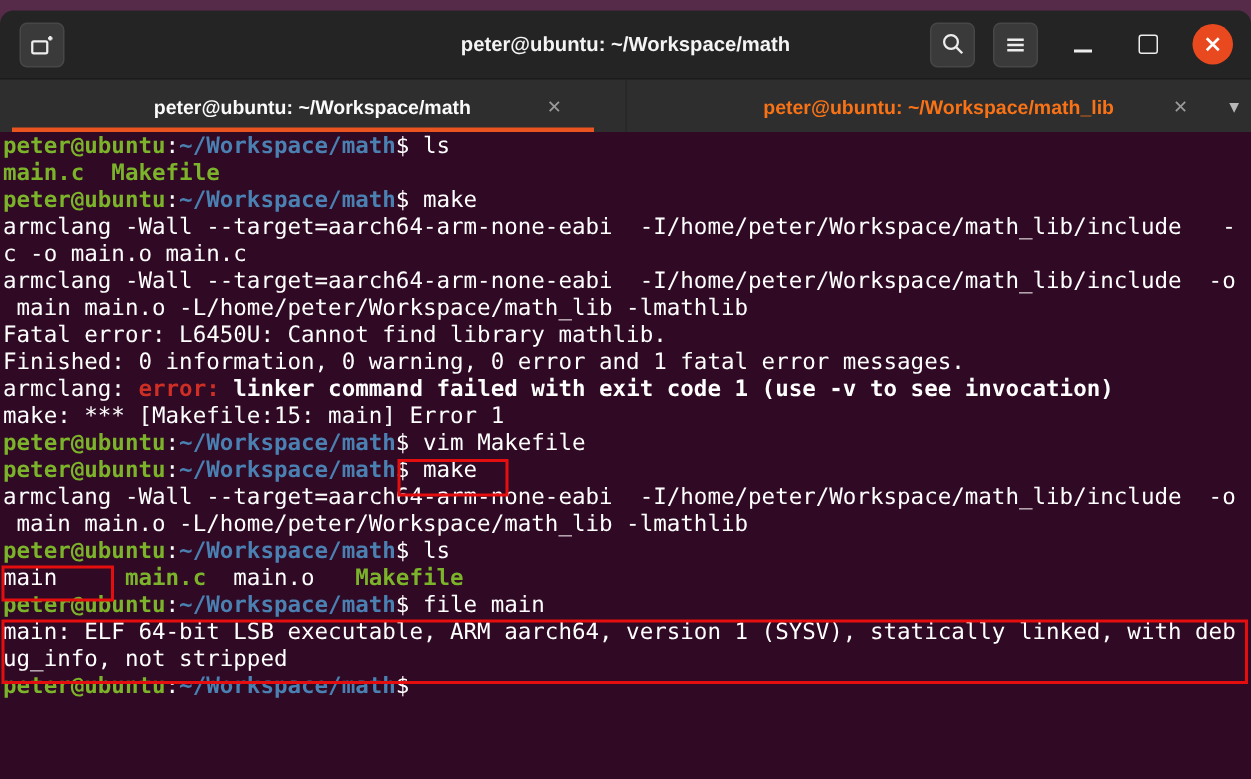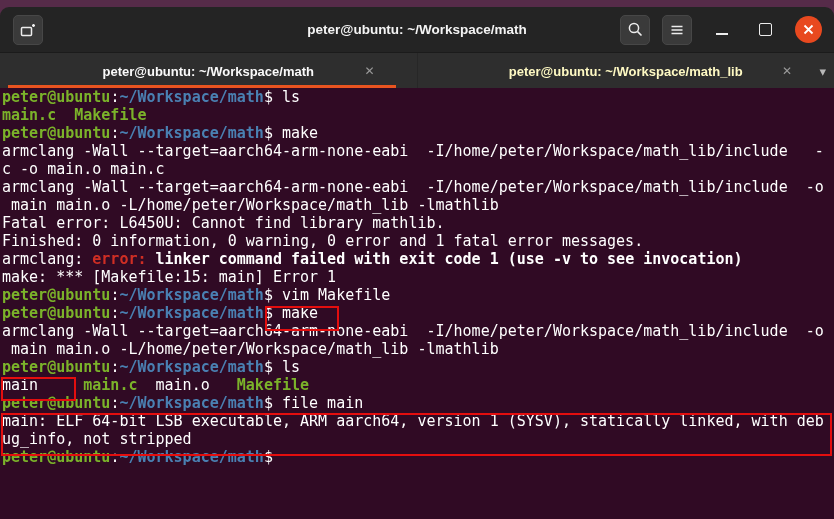--- a/index.html
+++ b/index.html
@@ -14,21 +14,21 @@
   .tb-right{margin-left:auto;display:flex;align-items:center;padding-right:12px;}
   .tb-right .hbtn{margin-left:12px;}
   .wbtn{width:26px;height:26px;display:flex;align-items:center;justify-content:center;margin-left:17px;}
   .min-glyph{display:block;width:12px;height:2px;background:#ededed;margin-top:8px;}
   .max-glyph{display:block;width:11px;height:11px;border:1.5px solid #ededed;border-radius:2px;}
   .wbtn.close{width:27px;height:27px;background:#e8491f;border-radius:50%;}
   .tabbar{position:absolute;top:52px;left:0;right:0;height:36px;background:#2e2e2e;border-top:1px solid #1b1b1b;display:flex;}
   .tab{flex:1;position:relative;display:flex;align-items:center;justify-content:center;}
   .tab + .tab{border-left:1px solid #272727;}
   .tab-label{font-weight:bold;font-size:13px;color:#fafafa;white-space:nowrap;}
-  .tab-label.inactive{color:#fef9c3;}
+  .tab-label.inactive{color:#f97316;}
   .tab-close{position:absolute;right:42px;top:50%;transform:translateY(-50%);color:#9a9a9a;font-size:12px;line-height:12px;}
   .tab-underline{position:absolute;left:8px;bottom:0;width:388px;height:4px;background:#e95420;}
   .tab-dropdown{position:absolute;right:8px;top:50%;transform:translateY(-50%);color:#b8b8b8;font-size:13px;}
   .terminal{position:absolute;top:88px;left:0;right:0;bottom:0;background:#300a24;padding:0 0 0 2px;font-family:"DejaVu Sans Mono",monospace;font-size:15px;line-height:18px;color:#ffffff;white-space:pre;overflow:hidden;}
   .tline{height:18px;}
   .overlay{position:absolute;inset:0;pointer-events:none;}
   .ann{position:absolute;border:2px solid #e40e0e;box-sizing:border-box;}
   svg{display:block;}
 </style>
 </head>

